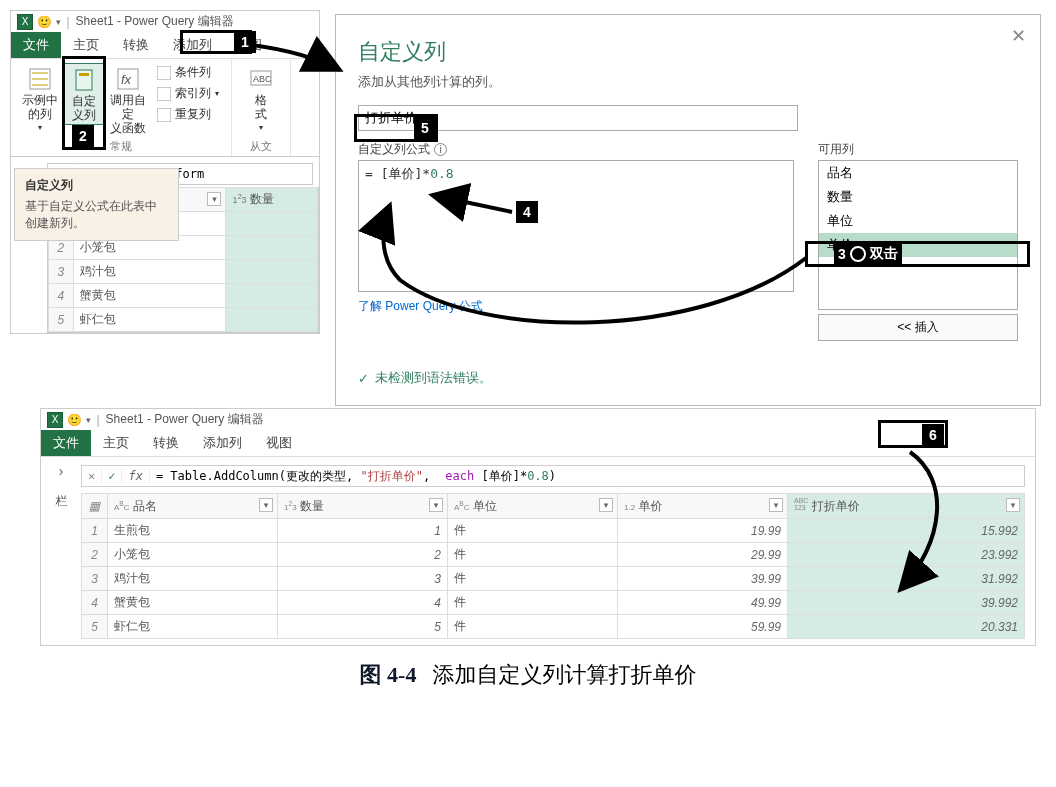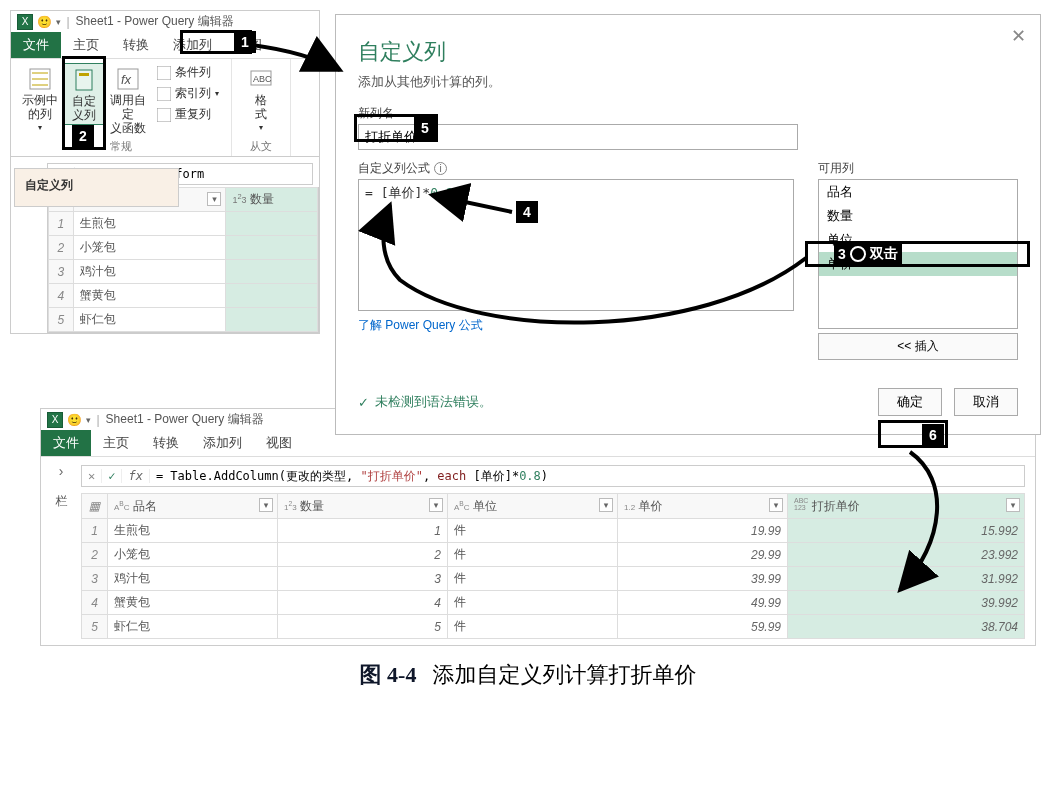--- a/index.html
+++ b/index.html
@@ -221,28 +221,28 @@
               </tr>
             </tbody>
         </table>
       </div>
     </div>
   </div>
 </div>
 
 <div class="tooltip">
   <div class="tt-title">自定义列</div>
+  <div>基于自定义公式在此表中创建新列。</div>
 </div>
 
 <div class="dialog">
   <span class="close">✕</span>
   <h1>自定义列</h1>
   <div class="subtitle">添加从其他列计算的列。</div>
 
-  <div class="field-label">新列名</div>
   <input class="text-input" style="width: 440px; margin-bottom: 10px;" value="打折单价">
 
   <div class="dlg-row">
     <div class="dlg-left">
       <div class="field-label">
           <span>自定义列公式</span>
           <span style="display:inline-block;width:13px;height:13px;border:1px solid #888;border-radius:50%;text-align:center;line-height:12px;font-size:10px;color:#666;">i</span>
         </div>
       <div class="formula-box">
         <span class="bracket">= [单价]*</span><span class="num">0.8</span>
@@ -259,24 +259,20 @@
       </div>
       <div class="insert-btn">&lt;&lt; 插入</div>
     </div>
   </div>
 
   <div class="dlg-footer">
     <div class="status">
       <span style="color:#2f7f5e;">✓</span>
       <span>未检测到语法错误。</span>
     </div>
-    <div style="display:flex; gap:12px;">
-      <button class="btn">确定</button>
-      <button class="btn">取消</button>
-    </div>
   </div>
 </div>
 
 <div class="bottom-window">
   <div class="title-bar">
     <span class="excel-logo">X</span>
     <span>🙂</span>
     <span style="font-size:9px;color:#666;">▾</span>
     <span class="sep">|</span>
     <span>Sheet1 - Power Query 编辑器</span>
@@ -291,21 +287,21 @@
   <div class="main-area">
     <div class="left-rail">
       <span class="chev">›</span>
       <span class="vtext">栏</span>
     </div>
     <div style="flex:1;">
       <div class="formula-bar" style="margin:8px 10px 6px 0;">
         <span class="fb-ctl">✕</span>
         <span class="fb-ctl" style="color:#2f7f5e;">✓</span>
         <span class="fb-fx">fx</span>
-        <span class="fb-content">= Table.AddColumn(更改的类型, <span style="color:#b04040;">"打折单价"</span>, <span style="color:#7f1d1d;">each</span> [单价]*<span style="color:#2f7f5e;">0.8</span>)</span>
+        <span class="fb-content">= Table.AddColumn(更改的类型, <span style="color:#b04040;">"打折单价"</span>, <span style="color:#a21caf;margin-left:8px;">each</span> [单价]*<span style="color:#2f7f5e;">0.8</span>)</span>
       </div>
       <div class="grid" style="margin:0 10px 6px 0;">
         <table style="width:100%;">
           <colgroup>
               <col style="width:26px">
               <col style="width:170px">
               <col style="width:170px">
               <col style="width:170px">
               <col style="width:170px">
               <col>
@@ -352,21 +348,21 @@
                 <td>件</td>
                 <td class="ital num">49.99</td>
                 <td class="ital num highlight">39.992</td>
               </tr>
               <tr>
                 <th class="rowhead">5</th>
                 <td>虾仁包</td>
                 <td class="ital num">5</td>
                 <td>件</td>
                 <td class="ital num">59.99</td>
-                <td class="ital num highlight">38.704</td>
+                <td class="ital num highlight">20.331</td>
               </tr>
             </tbody>
         </table>
       </div>
     </div>
   </div>
 </div>
 
 <div class="caption">
   <span class="fig">图 4-4</span><span>添加自定义列计算打折单价</span>

